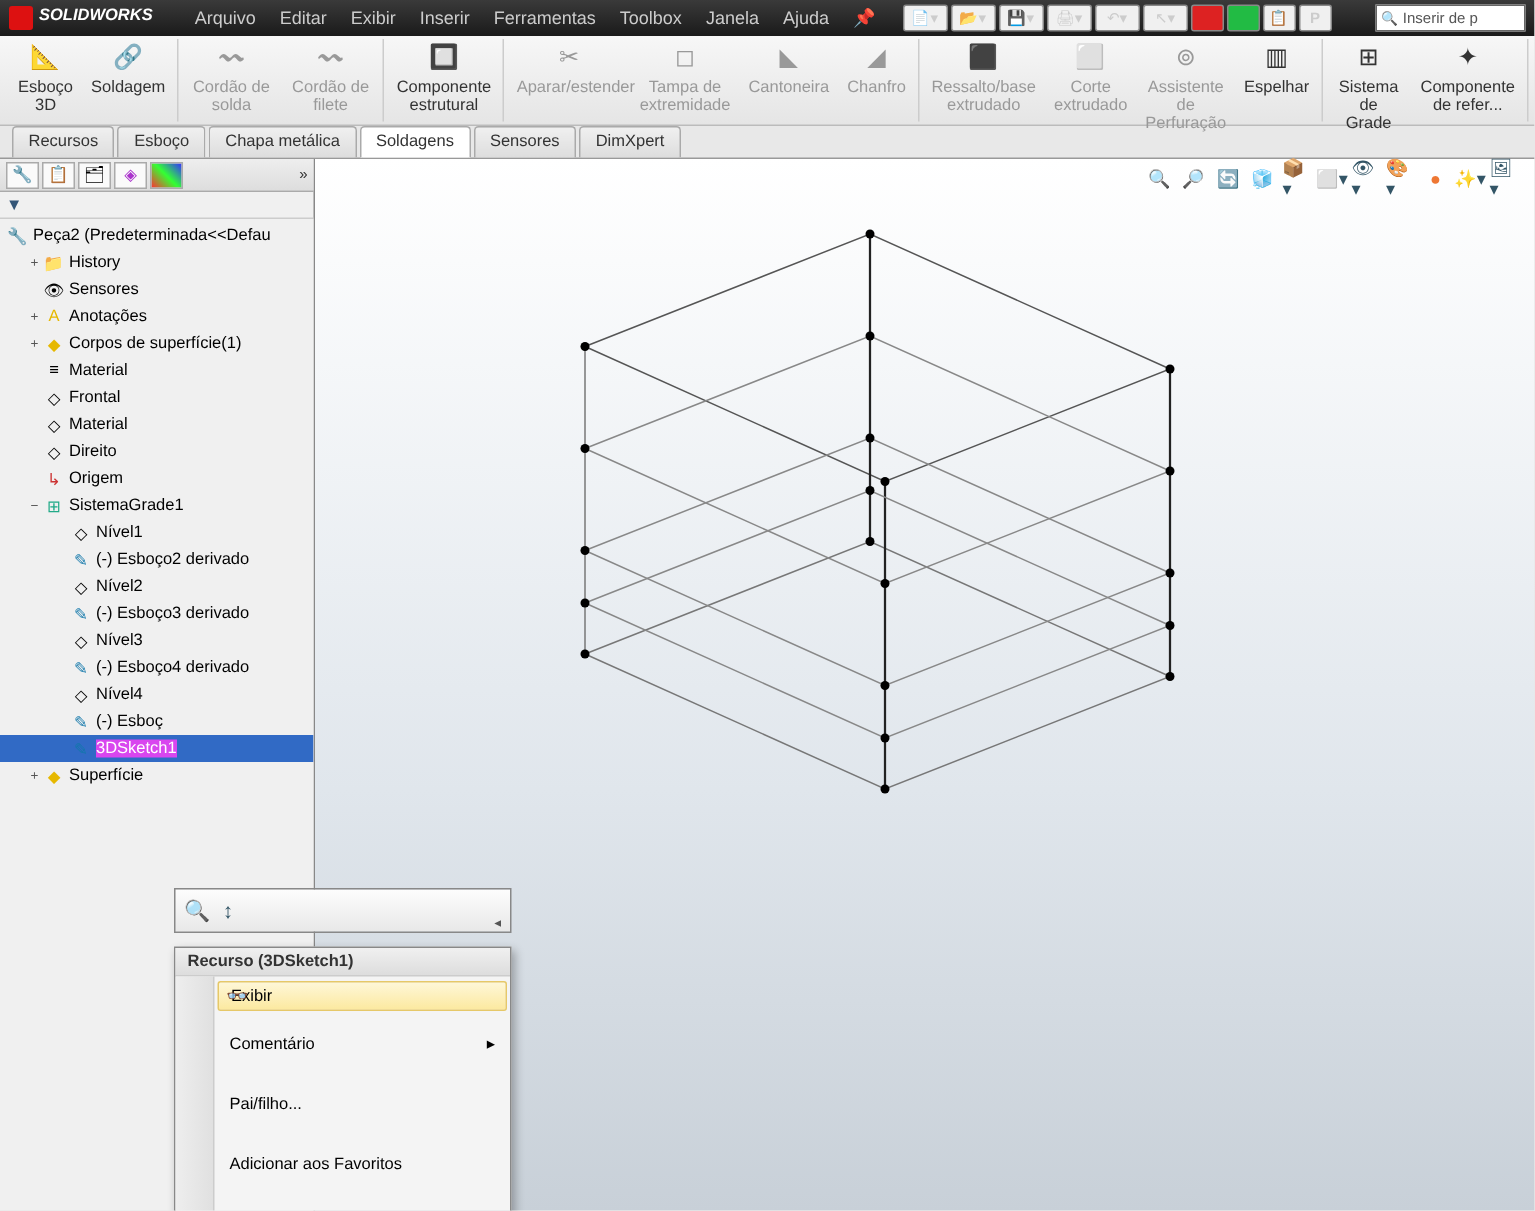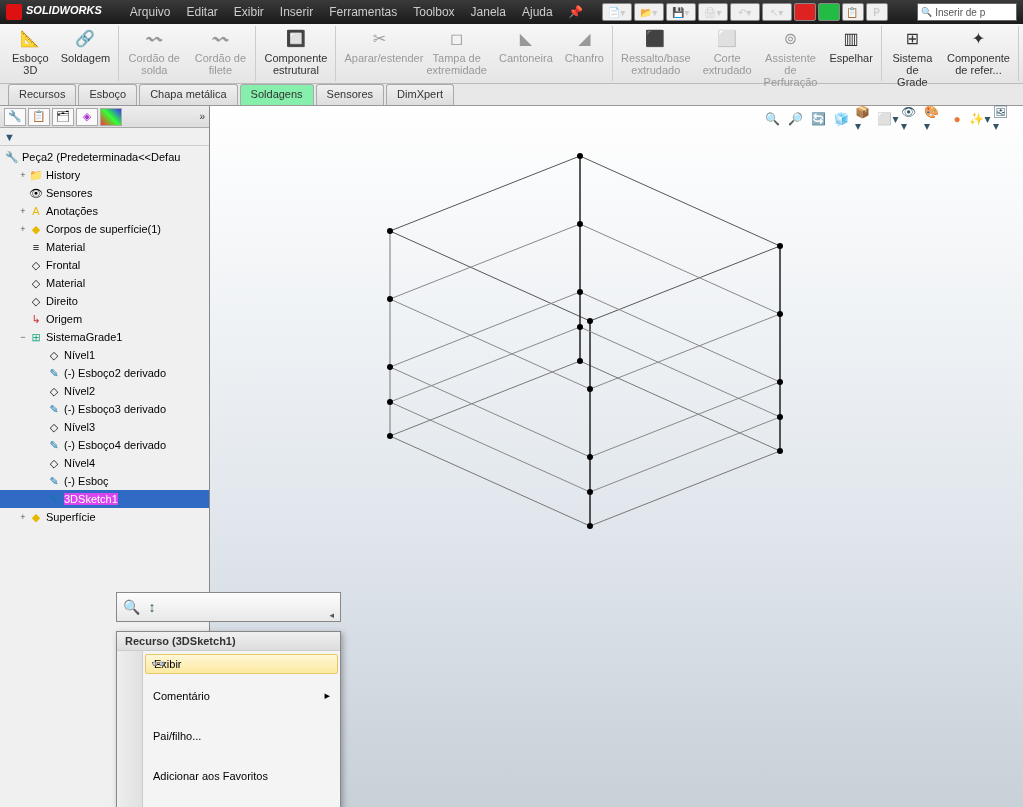--- a/index.html
+++ b/index.html
@@ -20,21 +20,21 @@
 .ribbon { height: 60px; background: linear-gradient(#f7f7f7, #e5e5e5); border-bottom: 1px solid #bbb; display: flex; align-items: stretch; padding: 2px 4px; gap: 0; }
 .ribbon .group { display: flex; align-items: flex-start; padding: 0 2px; border-right: 1px solid #ccc; }
 .ribbon .rbtn { display: flex; flex-direction: column; align-items: center; justify-content: flex-start; padding: 2px 6px; cursor: pointer; color: #333; text-align: center; line-height: 1.1; font-size: 11px; }
 .ribbon .rbtn.disabled { color: #999; }
 .ribbon .rbtn .ricon { width: 24px; height: 22px; margin-bottom: 2px; display: flex; align-items: center; justify-content: center; font-size: 16px; }
 .ribbon .rbtn .rlabel { max-width: 70px; }
 
 
 .tabs { height: 22px; background: #e8e8e8; display: flex; padding-left: 8px; border-bottom: 1px solid #999; }
 .tab { padding: 3px 10px; background: linear-gradient(#f0f0f0,#ddd); border: 1px solid #aaa; border-bottom: none; margin-right: 2px; border-radius: 3px 3px 0 0; font-size: 11px; cursor: pointer; color: #333; }
-.tab.active { background: #86efac; font-weight: normal; }
+.tab.active { background: #ffffff; font-weight: normal; }
 
 
 .main { display: flex; height: calc(807px - 24px - 60px - 22px); }
 
 
 .tree-panel { width: 210px; background: #f0f0f0; border-right: 1px solid #888; display: flex; flex-direction: column; }
 .tree-tabs { height: 22px; background: linear-gradient(#eee,#ddd); border-bottom: 1px solid #aaa; display: flex; align-items: center; padding: 0 4px; gap: 2px; }
 .ttab { width: 22px; height: 18px; border: 1px solid #aaa; background: #fafafa; display: flex; align-items: center; justify-content: center; font-size: 11px; }
 .tree-filter { height: 18px; border-bottom: 1px solid #ccc; display: flex; align-items: center; padding: 0 4px; color: #357; font-size: 11px; }
 .tree-body { flex: 1; overflow: hidden; padding: 2px 0; font-size: 11px; color: #000; background: #f0f0f0; }

